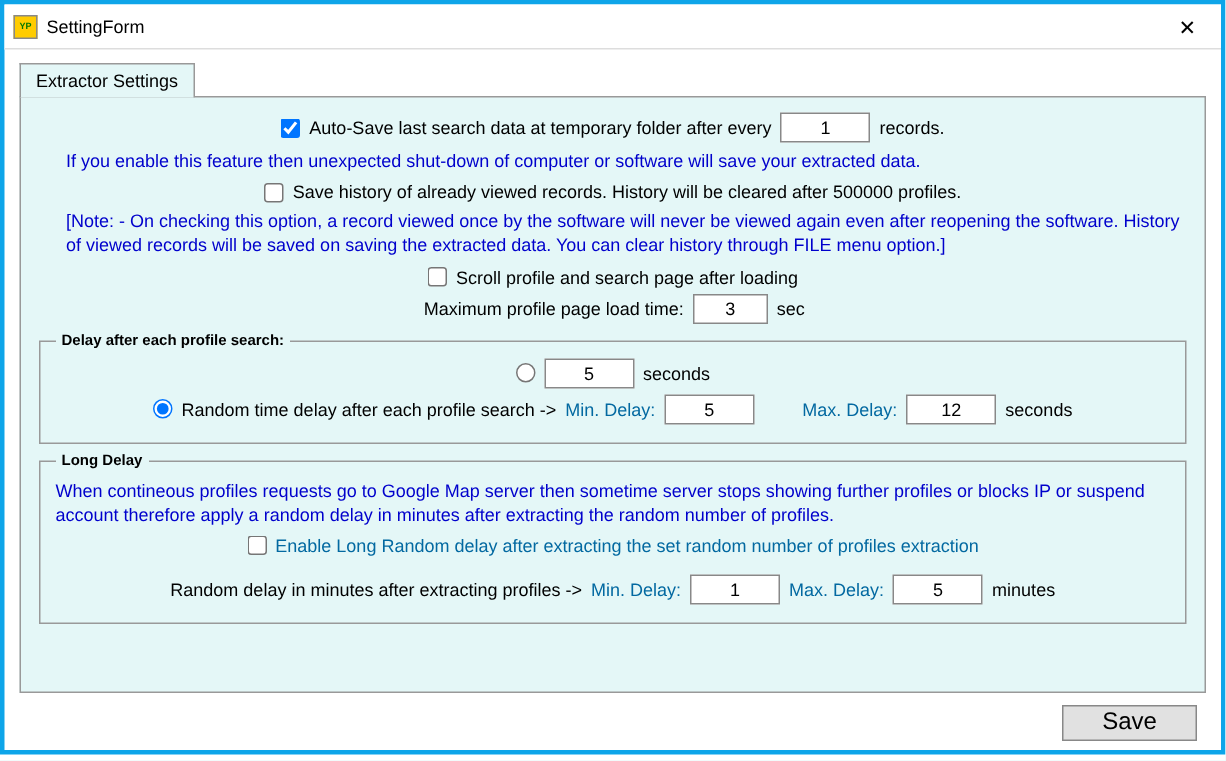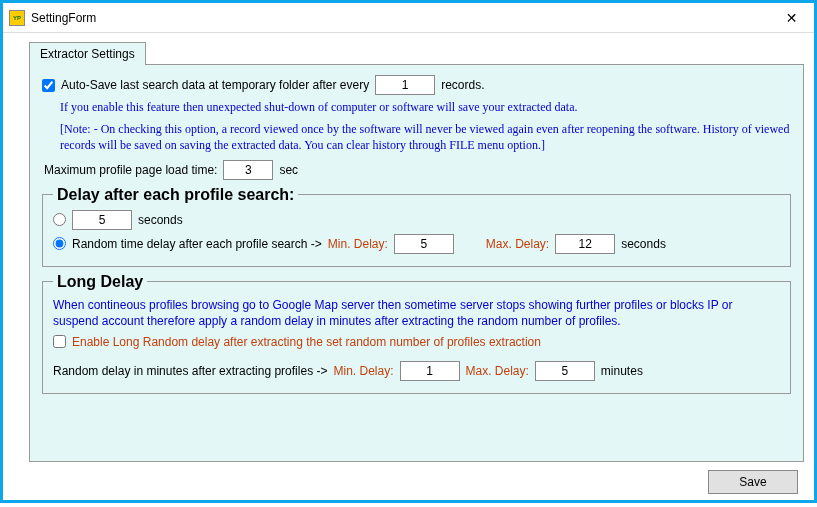--- a/index.html
+++ b/index.html
@@ -23,59 +23,59 @@
       display: flex; flex-direction: column; font-size: 6px;
       line-height: 6px; align-items: center; justify-content: center;
       font-weight: bold; color: #007700;
     }
     .titlebar-title { flex: 1; font-size: 12px; }
     .titlebar-close {
       width: 45px; height: 30px; display: flex; align-items: center;
       justify-content: center; font-size: 14px; cursor: pointer;
     }
     .content {
-      flex: 1; padding: 8px 10px 6px 26px; display: flex; flex-direction: column;
+      flex: 1; padding: 8px 10px 6px 10px; display: flex; flex-direction: column;
       overflow: hidden;
     }
     .tabs-header { display: flex; gap: 0; }
     .tab {
       padding: 4px 10px; border: 1px solid #999;
       border-bottom: none; background: #f0f0f0; cursor: pointer;
       font-size: 12px; position: relative; top: 1px;
     }
     .tab.active { background: #e4f7f7; z-index: 2; }
     .tab-body {
       flex: 1; border: 1px solid #999; background: #e4f7f7;
       padding: 10px 12px 8px 12px; overflow-y: auto;
     }
-    .row { display: flex; align-items: center; gap: 6px; margin-bottom: 4px; flex-wrap: wrap; }
+    .row { display: flex; align-items: center; gap: 6px; margin-bottom: 4px; flex-wrap: wrap; justify-content: center; }
     .blue { color: #0000cc; }
-    .red { color: #c2410c; }
+    .red { color: #0369a1; }
     .bold { font-weight: bold; }
-    .note { margin-left: 18px; margin-bottom: 6px; line-height: 1.35; font-family: Liberation Serif, serif; }
+    .note { margin-left: 18px; margin-bottom: 6px; line-height: 1.35; }
     input[type="checkbox"], input[type="radio"] {
       width: 13px; height: 13px; cursor: pointer;
     }
     .numbox {
       width: 60px; height: 20px; border: 1px solid #888;
       background: #fff; text-align: center; font-size: 12px;
       padding: 2px 4px;
     }
     .numbox.sm { width: 50px; }
     fieldset {
       border: 1px solid #999; margin-top: 6px; padding: 6px 10px 8px 10px;
     }
-    legend { font-size: 16px; padding: 0 4px; }
+    legend { font-size: 10px; padding: 0 4px; }
     .buttons {
       display: flex; justify-content: flex-end; gap: 8px;
       padding: 8px 6px 0 0;
     }
     .btn {
       min-width: 90px; height: 24px; border: 1px solid #888;
-      background: #e1e1e1; cursor: pointer; font-size: 12px;
+      background: #e1e1e1; cursor: pointer; font-size: 16px;
     }
     label { cursor: default; }
     .spacer { height: 4px; }
   </style>
 </head>
 <body>
 
 <div class="window">
   <div class="titlebar">
     <div class="titlebar-icon">
@@ -93,22 +93,30 @@
     <div class="tab-body">
 
       <div class="row">
         <input type="checkbox" checked="" style="">
         <label>Auto-Save last search data at temporary folder after every</label>
         <input class="numbox" value="1" style="">
         <label>records.</label>
       </div>
       <div class="note blue">If you enable this feature then unexpected shut-down of computer or software will save your extracted data.</div>
 
+      <div class="row">
+        <input type="checkbox" style="">
+        <label>Save history of already viewed records. History will be cleared after 500000 profiles.</label>
+      </div>
       <div class="note blue">[Note: - On checking this option, a record viewed once by the software will never be viewed again even after reopening the software. History of viewed records will be saved on saving the extracted data. You can clear history through FILE menu option.]</div>
 
+      <div class="row">
+        <input type="checkbox" style="">
+        <label>Scroll profile and search page after loading</label>
+      </div>
 
       <div class="row" style="margin-left:2px;">
         <label>Maximum profile page load time:</label>
         <input class="numbox sm" value="3" style="">
         <label>sec</label>
       </div>
 
       <fieldset>
         <legend class="bold">Delay after each profile search:</legend>
 
@@ -125,21 +133,21 @@
           <input class="numbox" value="5" style="">
           <span style="width:20px;"></span>
           <label class="red">Max. Delay:</label>
           <input class="numbox" value="12" style="">
           <label>seconds</label>
         </div>
       </fieldset>
 
       <fieldset>
         <legend class="bold">Long Delay</legend>
-        <div class="blue" style="margin-bottom:6px; line-height:1.35;">When contineous profiles browsing go to Google Map server then sometime server stops showing further profiles or blocks IP or suspend account therefore apply a random delay in minutes after extracting the random number of profiles.</div>
+        <div class="blue" style="margin-bottom:6px; line-height:1.35;">When contineous profiles requests go to Google Map server then sometime server stops showing further profiles or blocks IP or suspend account therefore apply a random delay in minutes after extracting the random number of profiles.</div>
 
         <div class="row">
           <input type="checkbox" style="">
           <label class="red">Enable Long Random delay after extracting the set  random number of profiles extraction</label>
         </div>
 
         <div class="spacer"></div>
 
 
         <div class="spacer"></div>

